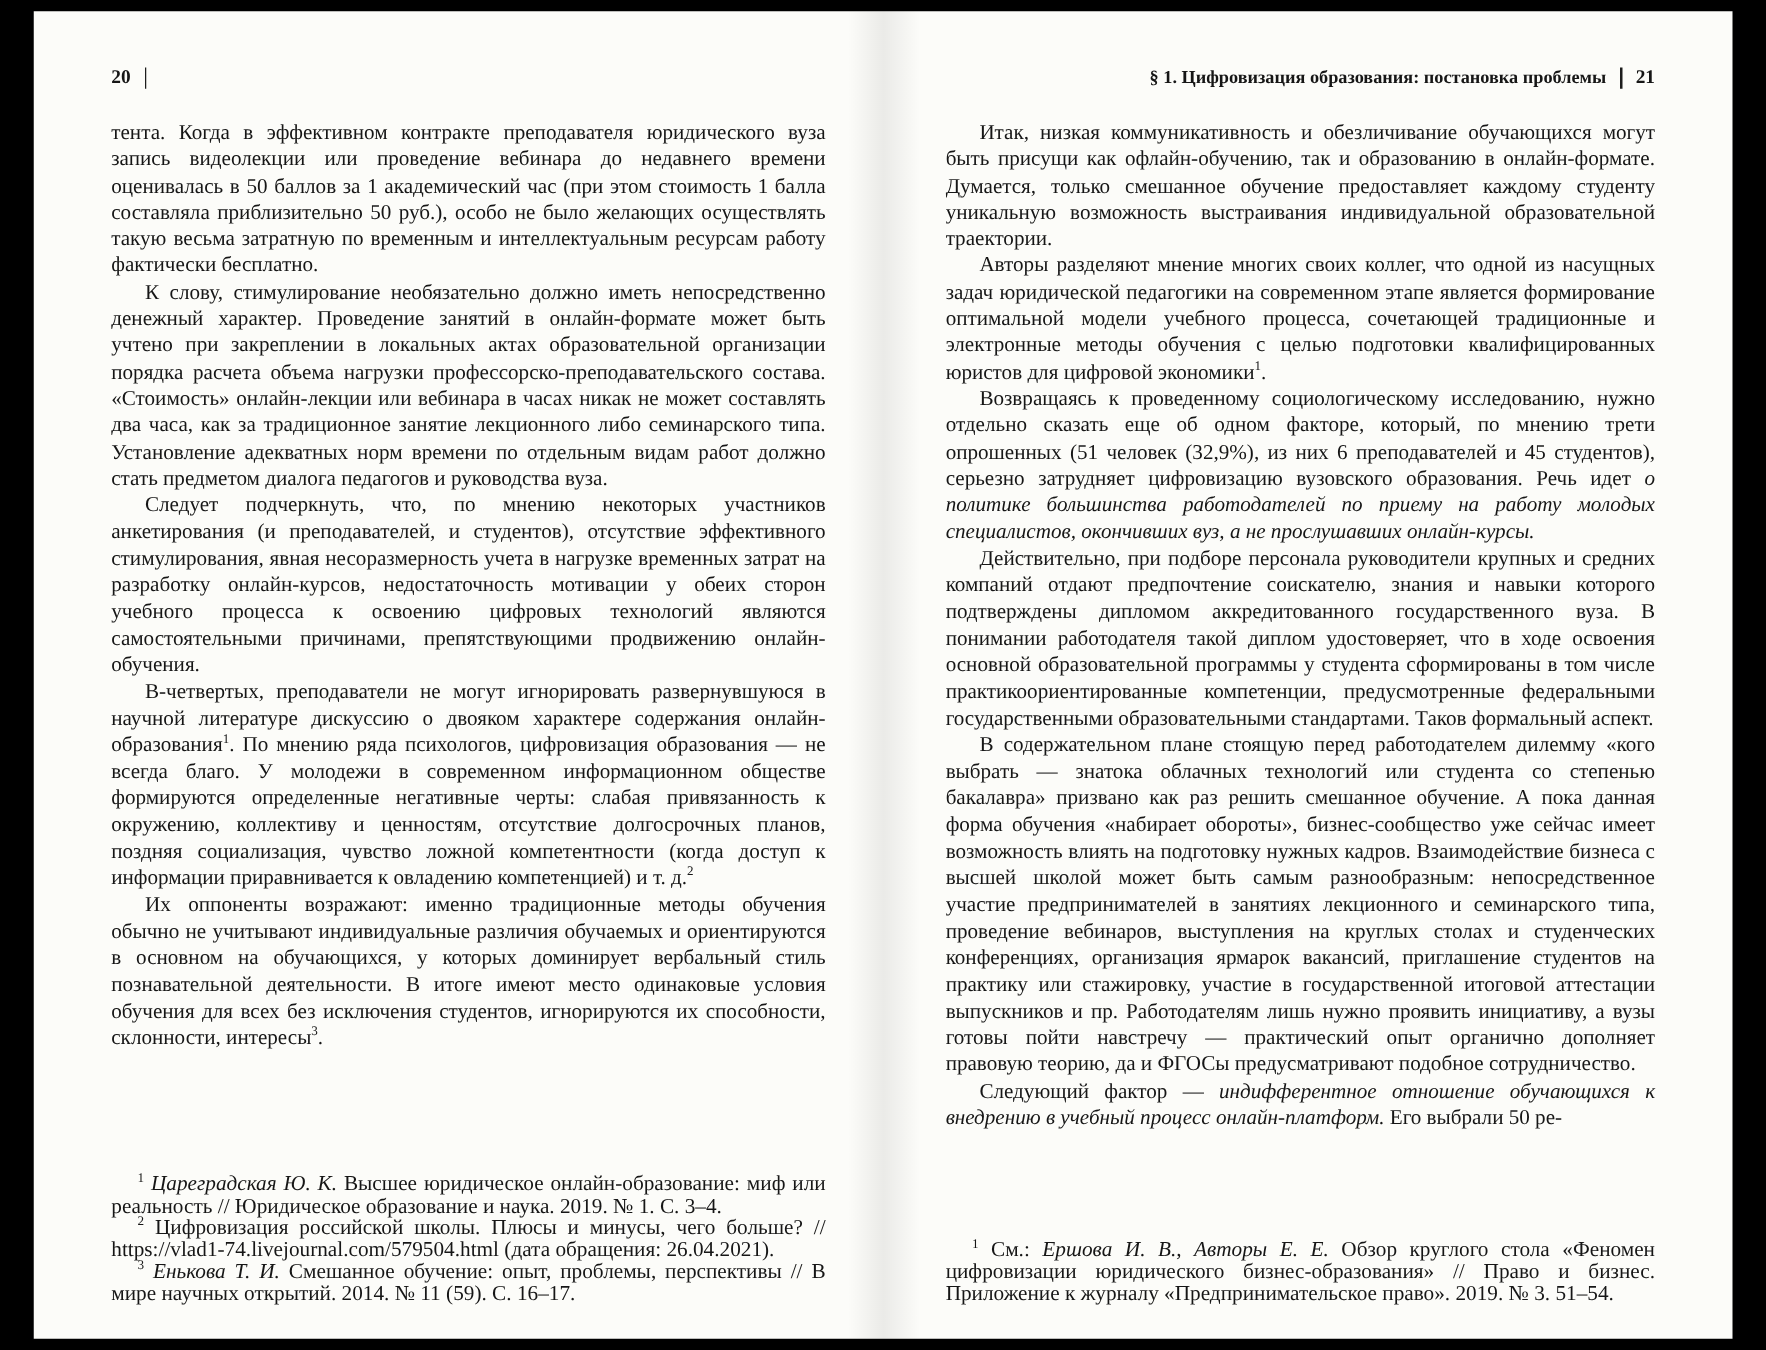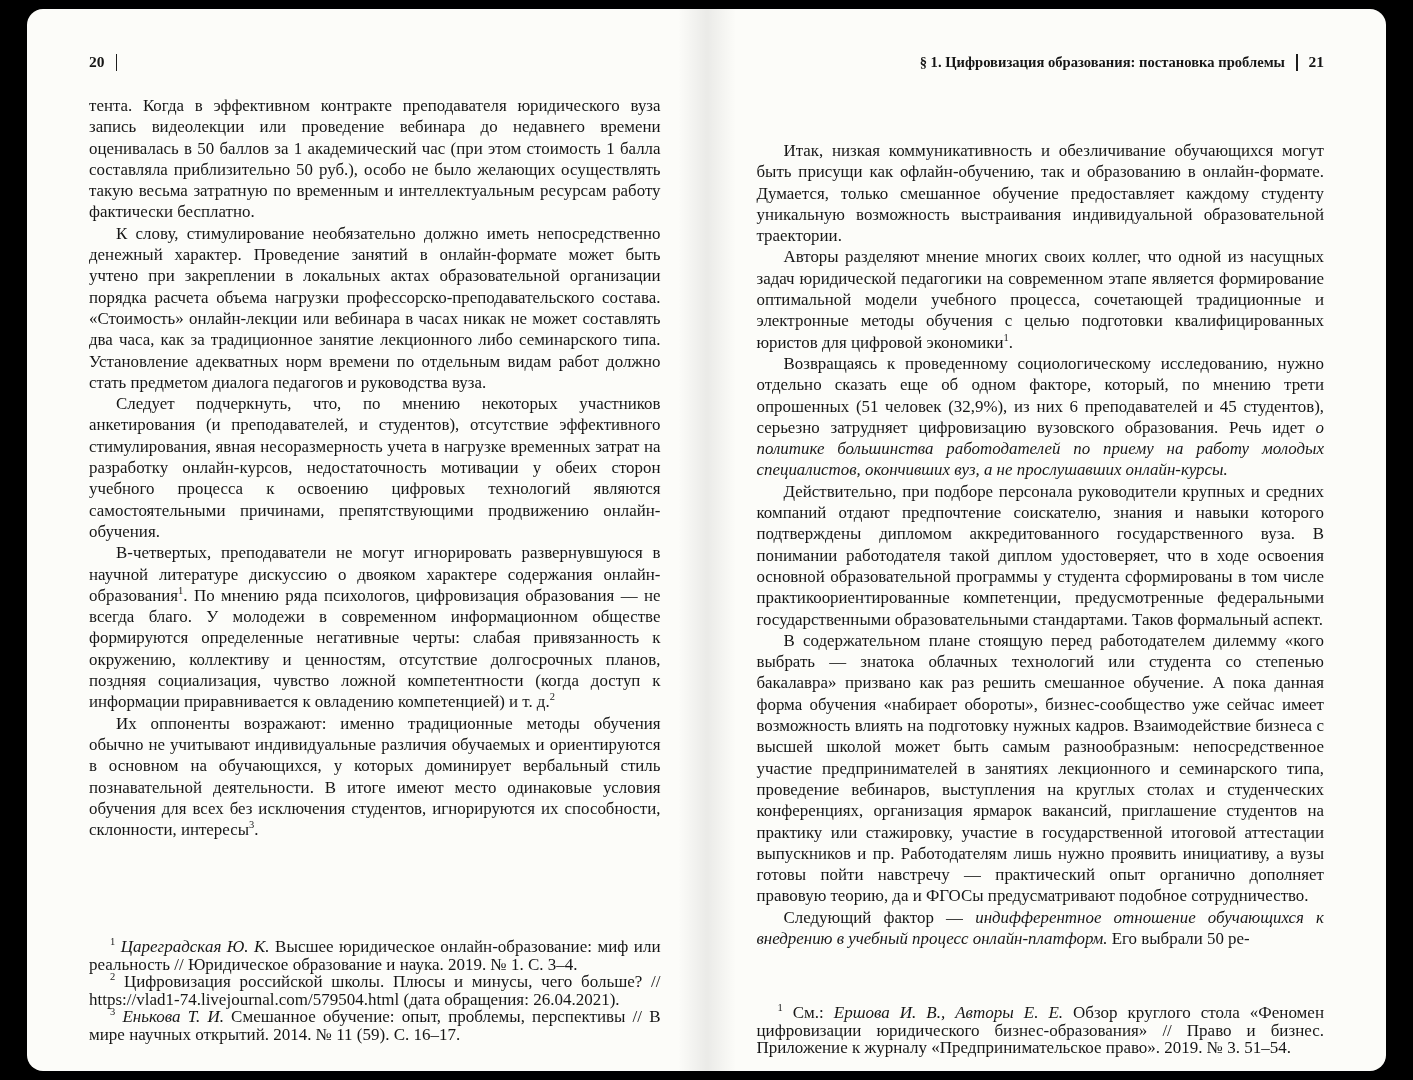--- a/index.html
+++ b/index.html
@@ -9,37 +9,36 @@
     background: #000000;
     position: relative;
     font-family: "Liberation Serif", serif;
   }
   .spread {
     position: absolute;
     left: 27px; top: 9px;
     width: 1359px; height: 1062px;
     background: #fcfcf9;
     display: flex;
-    border-radius: 16px;
   }
   .fold {
     position: absolute; left: 50%; top: 0;
     width: 58px; height: 100%;
     transform: translateX(-50%);
     background: linear-gradient(90deg, rgba(0,0,0,0) 0%, rgba(0,0,0,0.07) 50%, rgba(0,0,0,0) 100%);
     pointer-events: none;
   }
   .page {
     width: 50%; height: 100%;
     display: flex; flex-direction: column;
     color: #161616;
     overflow: hidden;
   }
   .page.left  { padding: 44px 46px 28px 62px; }
-  .page.right { padding: 44px 62px 28px 50px; gap: 45px; }
+  .page.right { padding: 44px 62px 28px 50px; }
   .running-head {
     display: flex; align-items: center;
     font-weight: bold; font-size: 14.6px;
     margin-bottom: 24px;
     white-space: nowrap;
   }
   .running-head.rh-right { justify-content: flex-end; }
   .pagenum { font-size: 15.5px; }
   .hrule {
     width: 1.5px; height: 17px;

